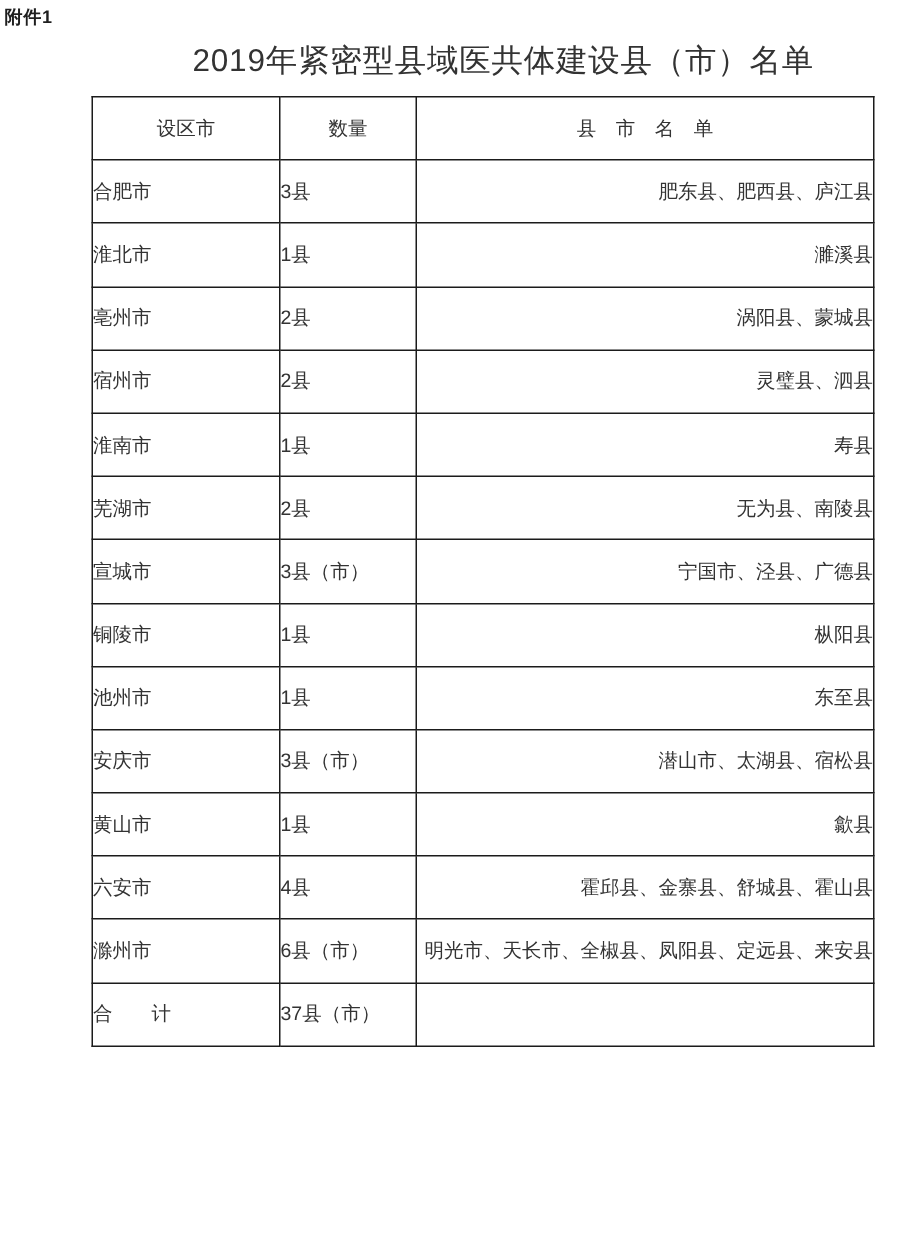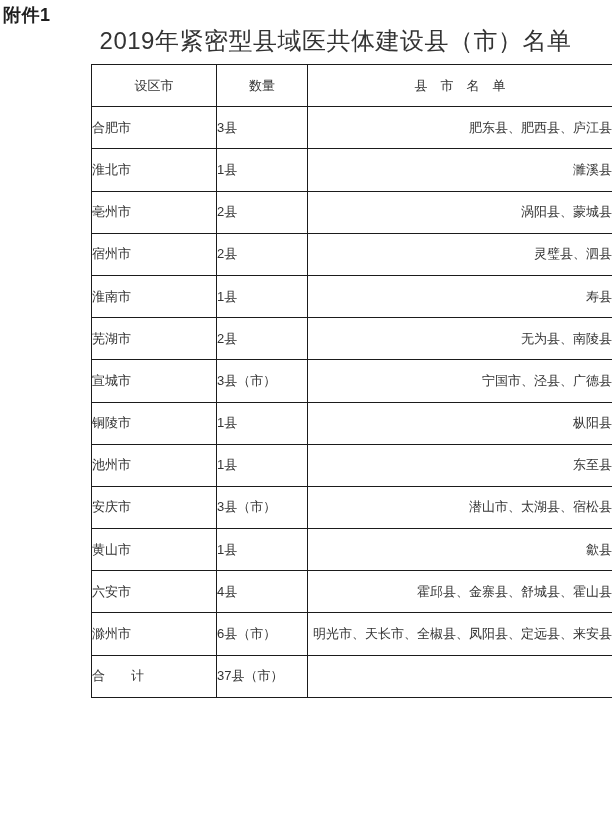--- a/index.html
+++ b/index.html
@@ -9,40 +9,40 @@
     position: relative;
     background: #ffffff;
     font-family: "Liberation Sans", sans-serif;
     color: #333333;
     overflow: hidden;
   }
   .attachment-label {
     position: absolute;
     left: 3px;
     top: 3px;
-    font-size: 18px;
+    font-size: 12px;
     font-weight: bold;
     color: #1f1f1f;
     letter-spacing: 0.5px;
   }
   .doc-title {
     position: absolute;
     left: 75px;
     top: 28px;
     width: 521px;
     text-align: center;
-    font-size: 24px;
+    font-size: 21px;
     line-height: 26px;
     color: #333333;
     letter-spacing: 0.5px;
     white-space: nowrap;
   }
   table.doc-table {
     position: absolute;
-    left: 91px;
+    left: 61px;
     top: 64px;
     width: 521px;
     border-collapse: collapse;
     table-layout: fixed;
     padding-left: 26px;
   }
   .doc-table col.c1 { width: 125px; }
   .doc-table col.c2 { width: 91px; }
   .doc-table col.c3 { width: 305px; }
   .doc-table th, .doc-table td {

